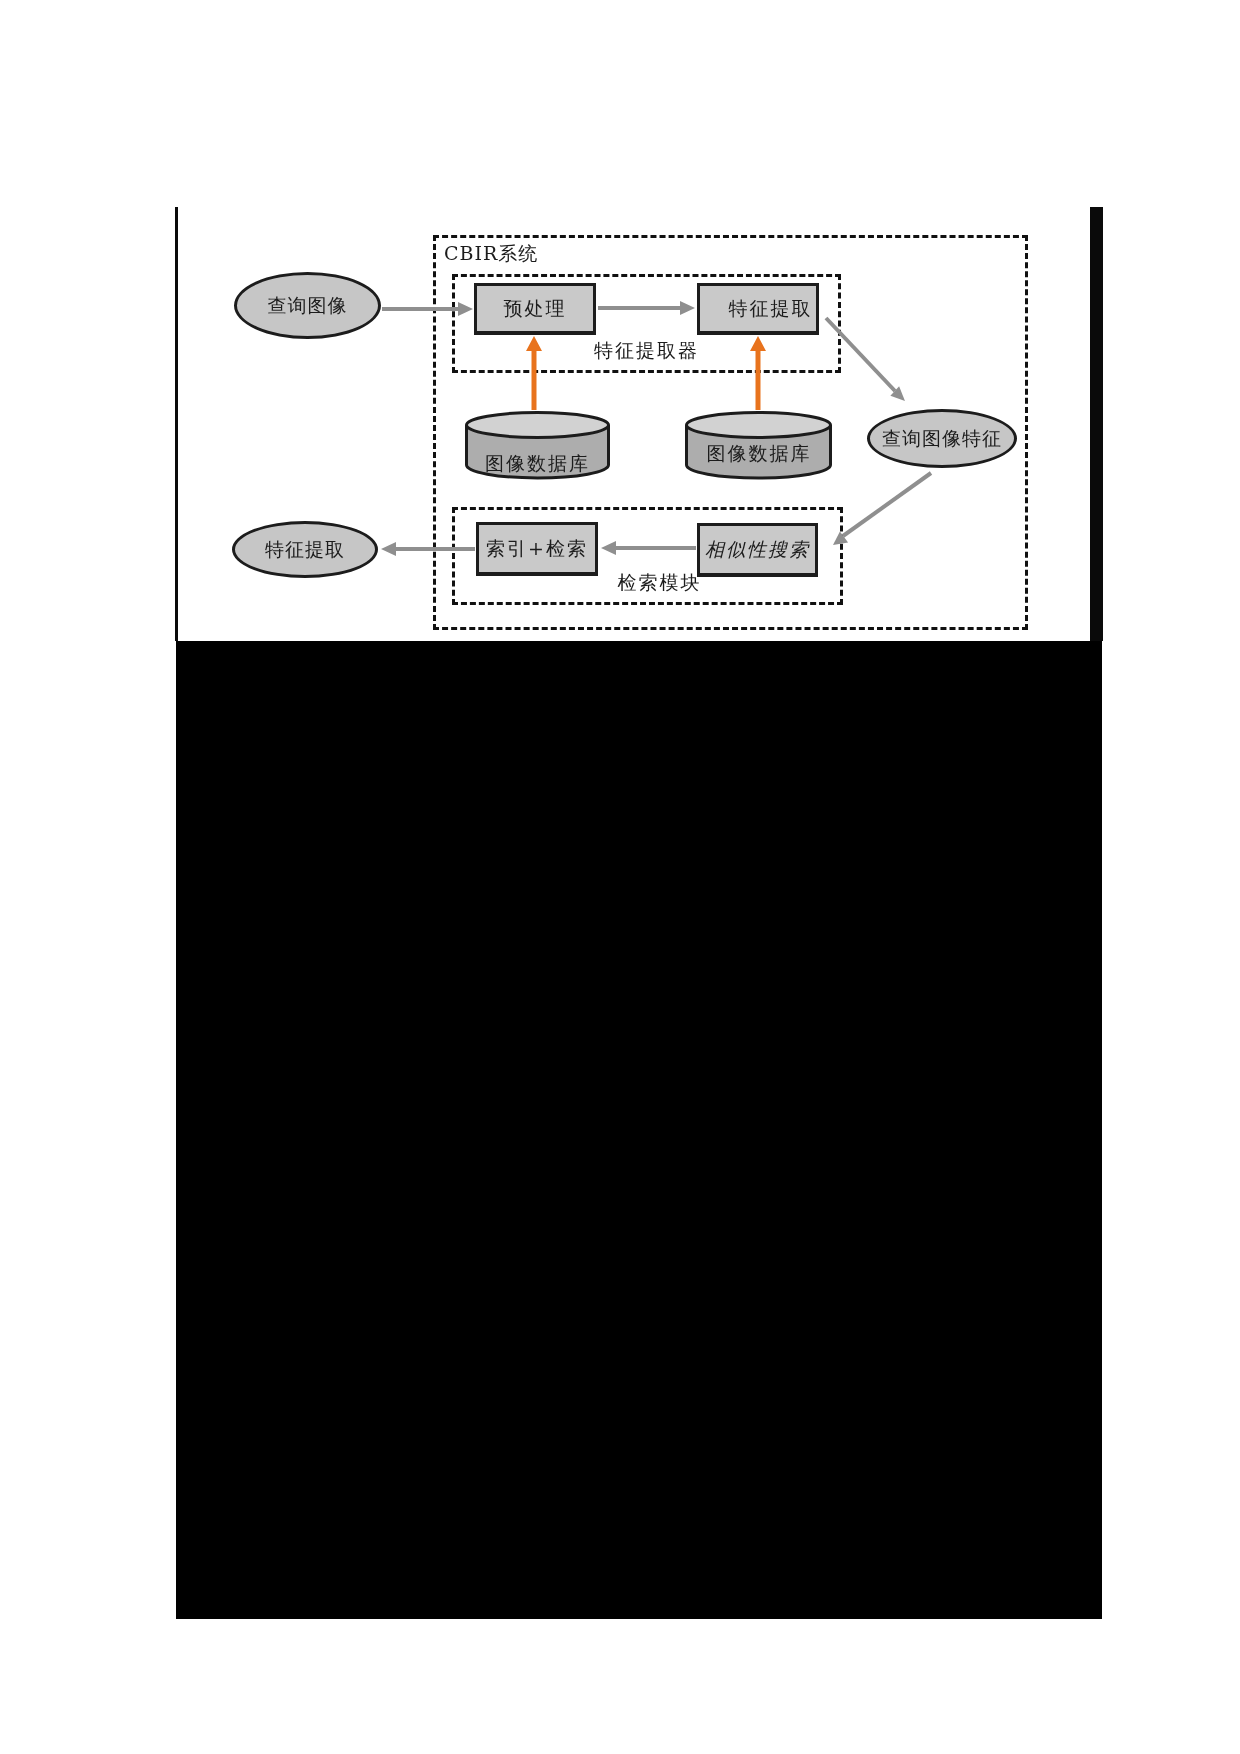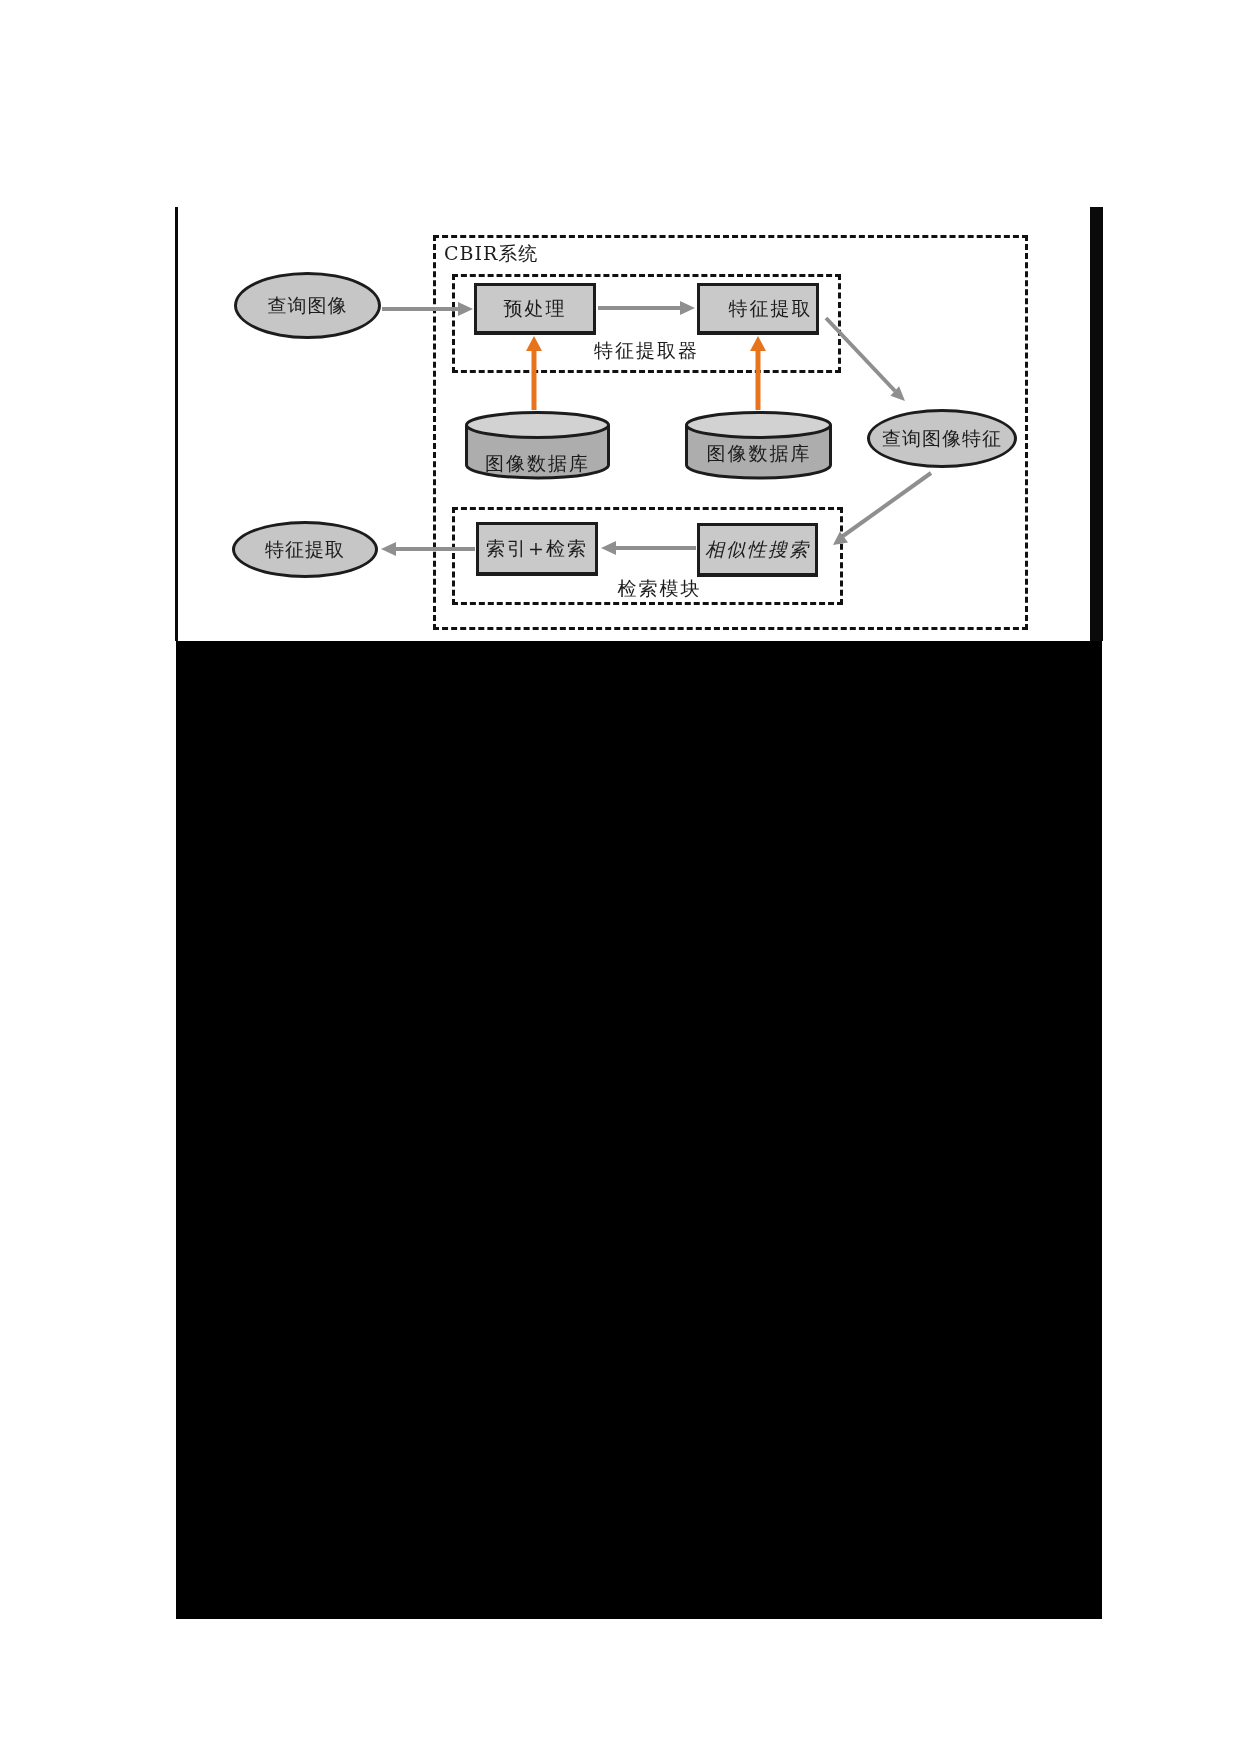--- a/index.html
+++ b/index.html
@@ -13,21 +13,21 @@
   .right-rule{left:1090px;top:207px;width:13px;height:434px;background:#0a0a0a;}
   .redacted{left:176px;top:641px;width:926px;height:978px;background:#000000;}
   
   .dashed{border:3px dashed #111111;background:transparent;box-sizing:border-box;}
   .cbir-box{left:433px;top:235px;width:595px;height:395px;}
   .extractor-box{left:452px;top:274px;width:389px;height:99px;}
   .retrieval-box{left:452px;top:507px;width:391px;height:98px;}
   .cbir-label{left:8px;top:3px;font-size:19px;letter-spacing:1px;position:absolute;white-space:nowrap;}
   .group-label{position:absolute;left:0;width:100%;text-align:center;font-size:19px;letter-spacing:2px;white-space:nowrap;}
   .extractor-label{bottom:6px;}
-  .retrieval-label{bottom:0px;padding-left:12px;}
+  .retrieval-label{bottom:6px;padding-left:12px;}
   
   .node-box{
     background:var(--node-fill);border:3px solid var(--stroke);border-bottom-width:4px;
     box-sizing:border-box;display:flex;align-items:center;justify-content:center;
     font-size:19px;letter-spacing:2px;white-space:nowrap;
   }
   .box-preprocess{left:474px;top:283px;width:122px;height:52px;}
   .box-feature-extract{left:697px;top:283px;width:122px;height:52px;padding-left:25px;}
   .box-index-retrieval{left:476px;top:522px;width:122px;height:54px;}
   .box-similarity{left:697px;top:523px;width:121px;height:54px;font-style:italic;}

